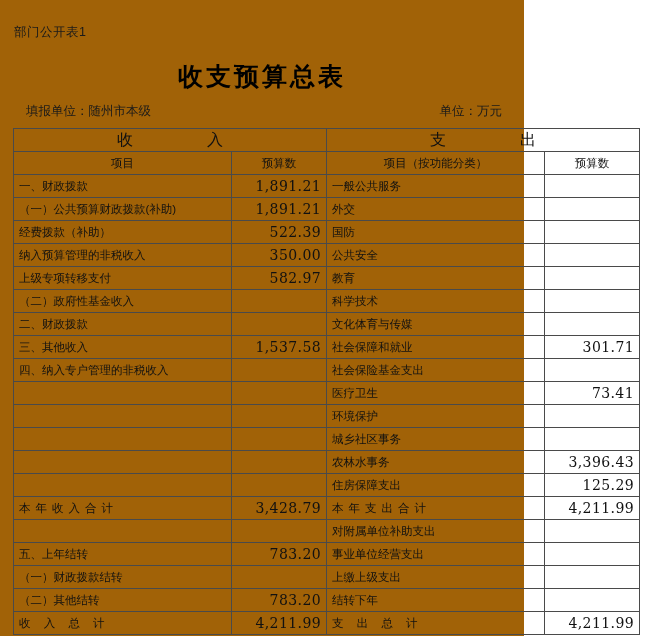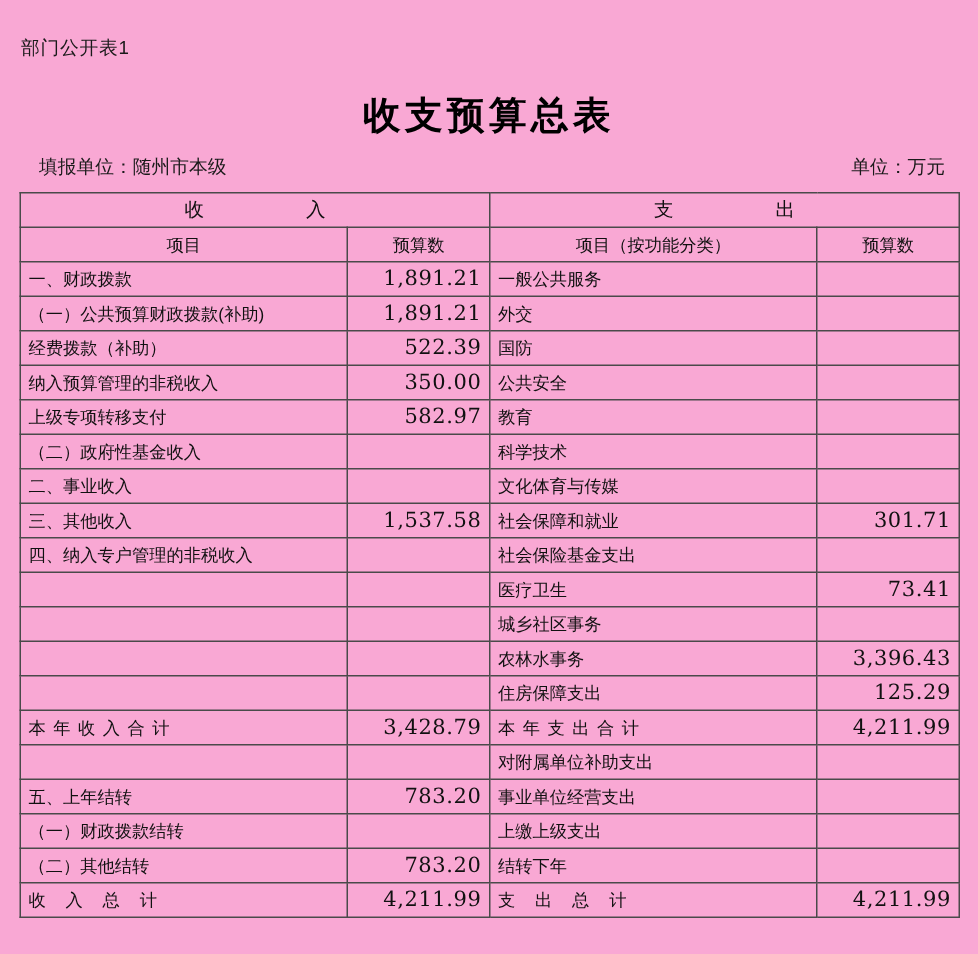--- a/index.html
+++ b/index.html
@@ -9,23 +9,23 @@
   body {
     width: 652px;
     height: 636px;
     background: #ffffff;
     font-family: "Liberation Sans", sans-serif;
     color: #111;
     overflow: hidden;
   }
   .page {
     position: relative;
-    width: 652px;
+    width: 524px;
     height: 636px;
-    background: #f9a8d4;
+    background: #a16207;
     box-sizing: border-box;
   }
   .corner-label {
     position: absolute;
     left: 14px;
     top: 24px;
     font-size: 12.5px;
     letter-spacing: 0.5px;
     color: #1a1a1a;
   }
@@ -72,21 +72,21 @@
   }
   .col-a { width: 218px; }
   .col-b { width: 95px; }
   .col-c { width: 218px; }
   .col-d { width: 95px; }
 
   .grp-head {
     text-align: center;
     letter-spacing: 14px;
     text-indent: 14px;
-    font-size: 13px;
+    font-size: 16px;
   }
   .sub-head {
     text-align: center;
     font-size: 11.5px;
   }
   .num {
     text-align: right;
     font-family: "DejaVu Serif", serif;
     font-size: 14px;
     letter-spacing: 0.4px;
@@ -169,21 +169,21 @@
           <td class="lvl0">教育</td>
           <td class="num">&nbsp;</td>
         </tr>
         <tr>
           <td class="lvl1">（二）政府性基金收入</td>
           <td class="num">&nbsp;</td>
           <td class="lvl0">科学技术</td>
           <td class="num">&nbsp;</td>
         </tr>
         <tr>
-          <td class="lvl0">二、事业收入</td>
+          <td class="lvl0">二、财政拨款</td>
           <td class="num">&nbsp;</td>
           <td class="lvl0">文化体育与传媒</td>
           <td class="num">&nbsp;</td>
         </tr>
         <tr>
           <td class="lvl0">三、其他收入</td>
           <td class="num">1,537.58</td>
           <td class="lvl0">社会保障和就业</td>
           <td class="num">301.71</td>
         </tr>
@@ -191,20 +191,26 @@
           <td class="lvl0">四、纳入专户管理的非税收入</td>
           <td class="num">&nbsp;</td>
           <td class="lvl0">社会保险基金支出</td>
           <td class="num">&nbsp;</td>
         </tr>
         <tr>
           <td class="lvl0">&nbsp;</td>
           <td class="num">&nbsp;</td>
           <td class="lvl0">医疗卫生</td>
           <td class="num">73.41</td>
+        </tr>
+        <tr>
+          <td class="lvl0">&nbsp;</td>
+          <td class="num">&nbsp;</td>
+          <td class="lvl0">环境保护</td>
+          <td class="num">&nbsp;</td>
         </tr>
         <tr>
           <td class="lvl0">&nbsp;</td>
           <td class="num">&nbsp;</td>
           <td class="lvl0">城乡社区事务</td>
           <td class="num">&nbsp;</td>
         </tr>
         <tr>
           <td class="lvl0">&nbsp;</td>
           <td class="num">&nbsp;</td>

